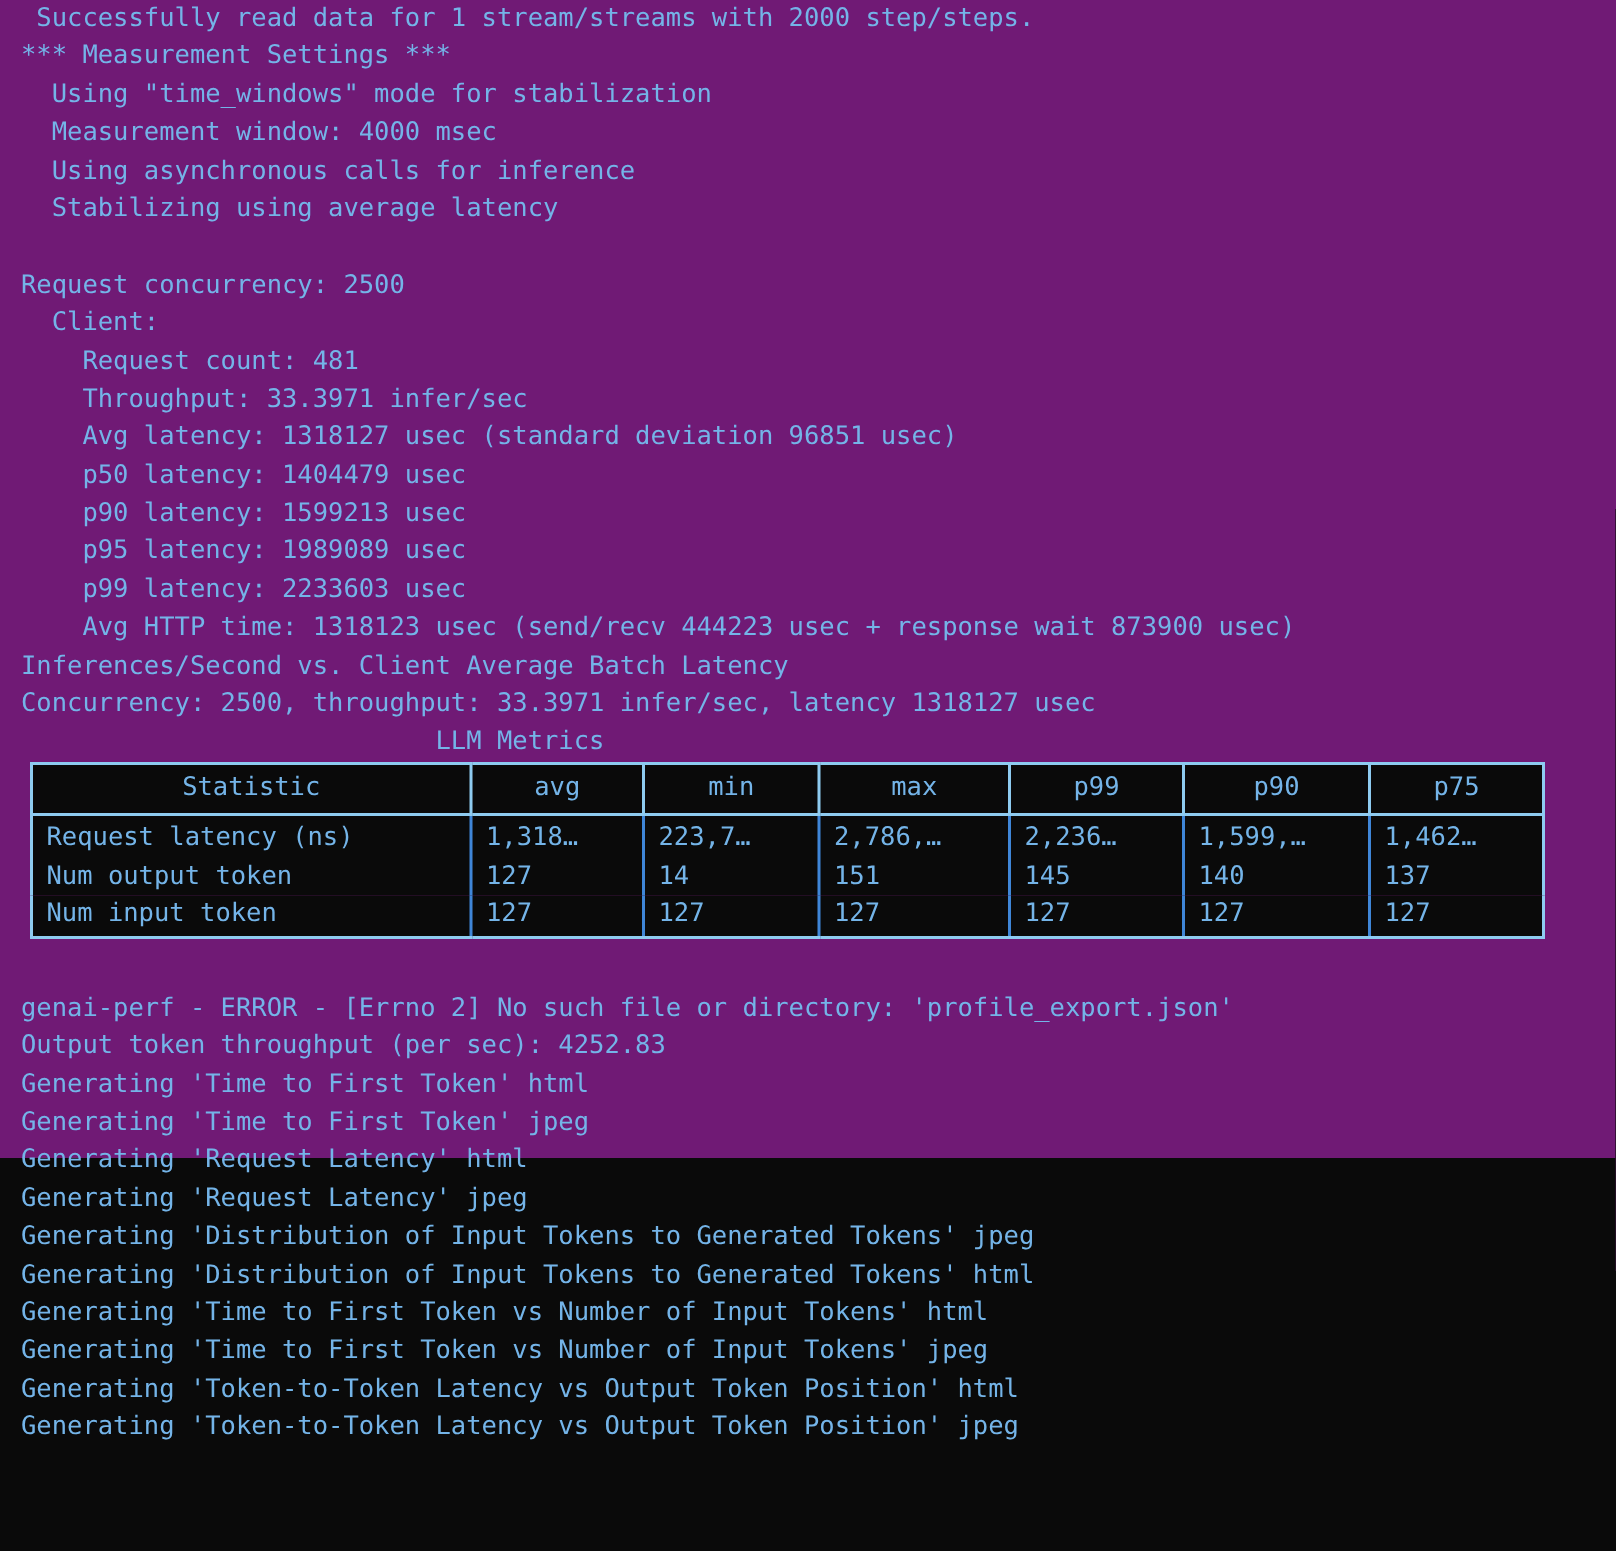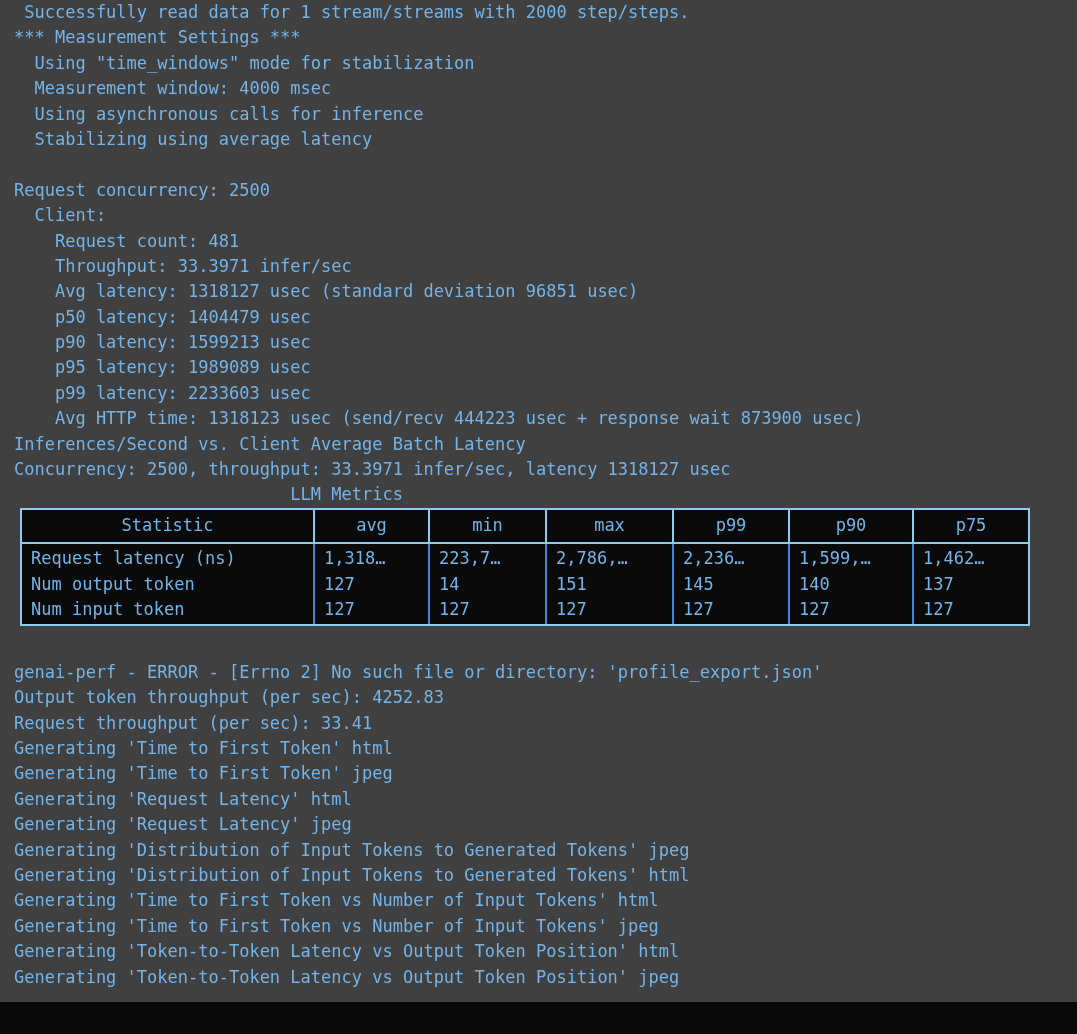--- a/index.html
+++ b/index.html
@@ -9,22 +9,22 @@
   }
   body {
     width: 1077px;
     height: 1034px;
     overflow: hidden;
     font-family: "DejaVu Sans Mono", "Liberation Mono", monospace;
   }
   #terminal {
     position: relative;
     width: 1077px;
-    height: 1002px;
-    background: #404040;
+    height: 772px;
+    background: #701a75;
     color: #74b4e8;
     font-size: 17px;
     line-height: 25.4px;
     letter-spacing: 0px;
     padding: 0;
     box-sizing: border-box;
   }
   .line {
     white-space: pre;
     height: 25.4px;
@@ -163,21 +163,20 @@
             <td>127</td>
             <td class="edge-right">127</td>
           </tr>
         </tbody>
     </table>
   </div>
 
   <div id="post-table-log">
       <div class="line">genai-perf - ERROR - [Errno 2] No such file or directory: 'profile_export.json'</div>
       <div class="line">Output token throughput (per sec): 4252.83</div>
-      <div class="line">Request throughput (per sec): 33.41</div>
       <div class="line">Generating 'Time to First Token' html</div>
       <div class="line">Generating 'Time to First Token' jpeg</div>
       <div class="line">Generating 'Request Latency' html</div>
       <div class="line">Generating 'Request Latency' jpeg</div>
       <div class="line">Generating 'Distribution of Input Tokens to Generated Tokens' jpeg</div>
       <div class="line">Generating 'Distribution of Input Tokens to Generated Tokens' html</div>
       <div class="line">Generating 'Time to First Token vs Number of Input Tokens' html</div>
       <div class="line">Generating 'Time to First Token vs Number of Input Tokens' jpeg</div>
       <div class="line">Generating 'Token-to-Token Latency vs Output Token Position' html</div>
       <div class="line">Generating 'Token-to-Token Latency vs Output Token Position' jpeg</div>

